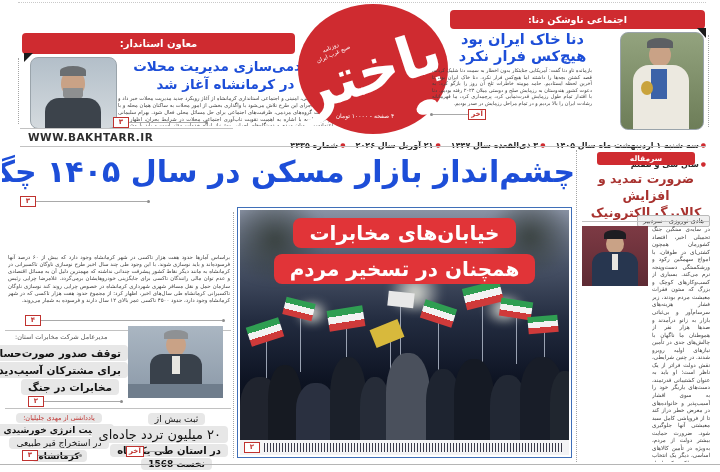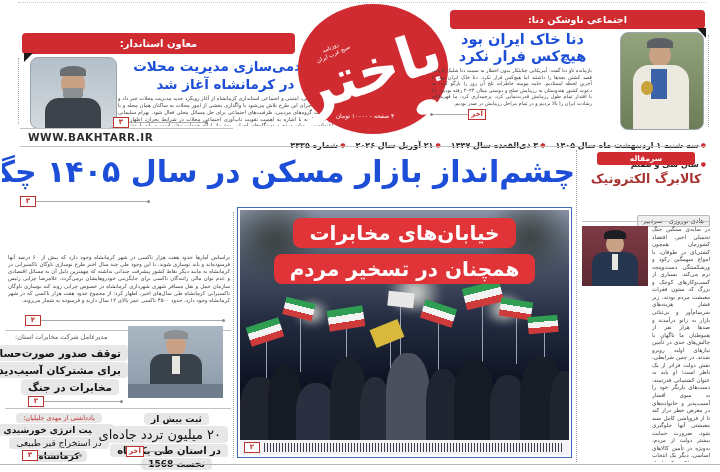--- a/index.html
+++ b/index.html
@@ -183,21 +183,21 @@
     <span class="strip" style="font-size:9px;font-weight:bold;color:#141414;">اهمیت انرژی خورشیدی</span><span class="strip" style="font-size:9px;font-weight:normal;color:#141414;">در استخراج قیر طبیعی</span><span class="strip" style="font-size:9px;font-weight:bold;color:#141414;">کرمانشاه</span></span>
   </div>
   <div class="abs pgref" style="left:22px;top:450px;width:60px;">
     <span class="box">۳</span>
     <span class="ln" style="flex:1;"></span>
     <span class="edot"></span>
   </div>
 
   <div class="abs" style="left:125px;top:412px;width:103px;text-align:center;">
 
-  <span class="strip" style="font-size:9px;font-weight:bold;color:#141414;">ثبت بیش از</span>
+  <span class="strip" style="font-size:9px;font-weight:normal;color:#141414;">ثبت بیش از</span>
       <span class="strip" style="font-size:13px;font-weight:normal;color:#141414;margin-left:33px;">۲۰ میلیون تردد جاده‌ای</span>
       <span class="strip" style="font-size:10px;font-weight:bold;color:#141414;">در استان طی یک ماه</span>
       <span class="strip" style="font-size:9px;font-weight:bold;color:#141414;">نخست 1568</span>
     </div>
   <div class="abs pgref" style="left:126px;top:446px;width:40px;">
     <span class="box">آخر</span>
     <span class="ln" style="flex:1;"></span>
   </div>
 
   <div class="abs photo-outer" style="left:237px;top:207px;width:329px;height:245px;">
@@ -252,20 +252,21 @@
       </div>
     </div>
   </div>
 
   <div class="abs vdots" style="left:576px;top:150px;height:312px;"></div>
 
   <div class="abs redbar" style="left:597px;top:152px;width:98px;height:13px;font-size:7.5px;line-height:13px;border-radius:3px;">
     <span>سرمقاله</span>
   </div>
   <div class="abs ed-hl" style="left:582px;top:170px;width:128px;">
+    <div>ضرورت تمدید و افزایش</div>
     <div>کالابرگ الکترونیک</div>
   </div>
   <div class="abs" style="left:582px;top:208px;width:128px;text-align:right;">
     <span class="byline-tag">هادی نوروزی - سردبیر</span>
   </div>
   <div class="abs rule" style="left:582px;top:221px;width:128px;"></div>
 
   <div class="abs" style="left:582px;top:226px;width:128px;height:236px;overflow:hidden;">
     <div style="float:left;width:66px;height:60px;margin:0 4px 2px 0;background:linear-gradient(180deg,#7d3a44,#5d2a33);position:relative;overflow:hidden;">
       <div style="position:absolute;left:24px;top:8px;width:18px;height:20px;border-radius:50%;background:#c9a286;"></div>

